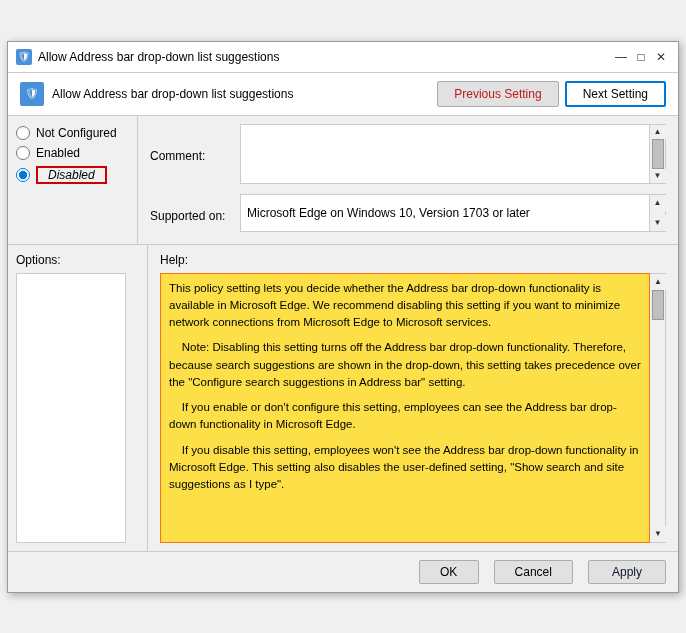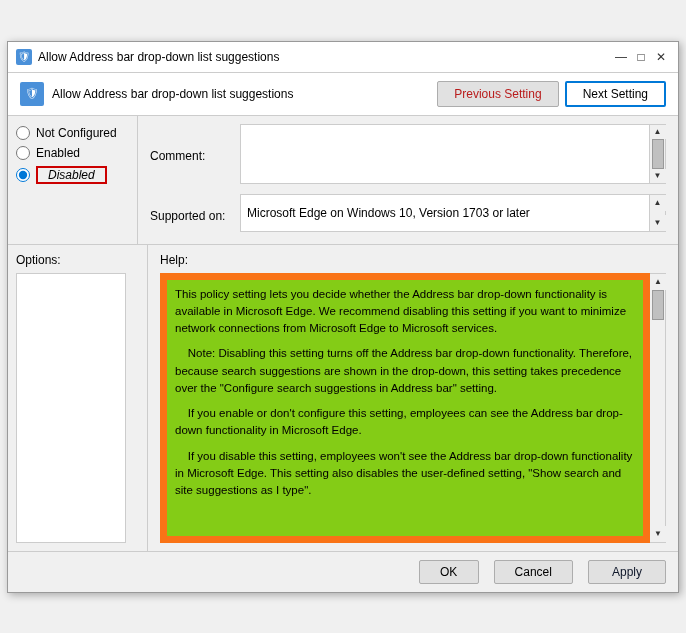--- a/index.html
+++ b/index.html
@@ -289,22 +289,22 @@
     }
 
     .help-scroll-container {
       display: flex;
       flex-direction: row;
       height: 270px;
     }
 
     .help-text-box {
       flex: 1;
-      border: 7px solid #f97316;
-      background: #84cc16;
+      border: 1px solid #f97316;
+      background: #fde047;
       padding: 6px 8px;
       font-size: 11.5px;
       line-height: 1.5;
       overflow: hidden;
     }
 
     .help-scrollbar {
       width: 16px;
       background: #f0f0f0;
       border: 1px solid #ccc;

